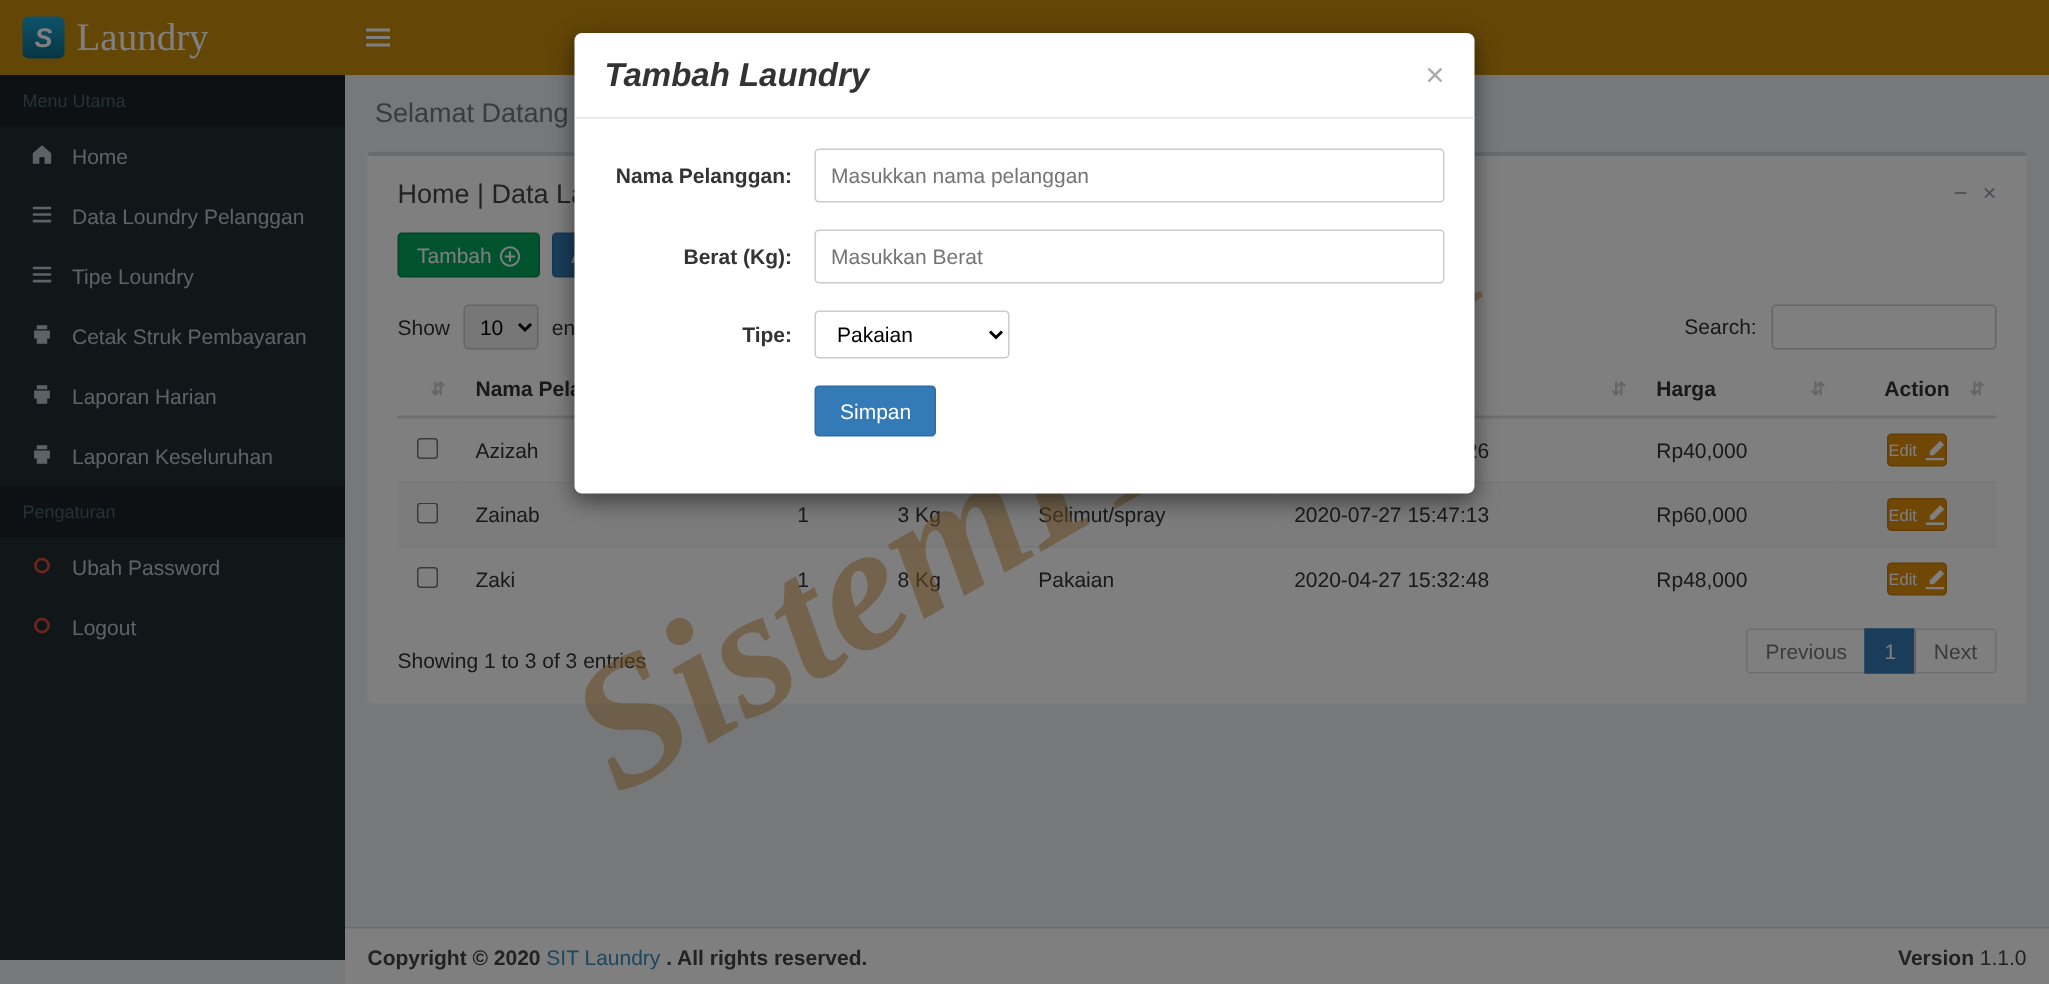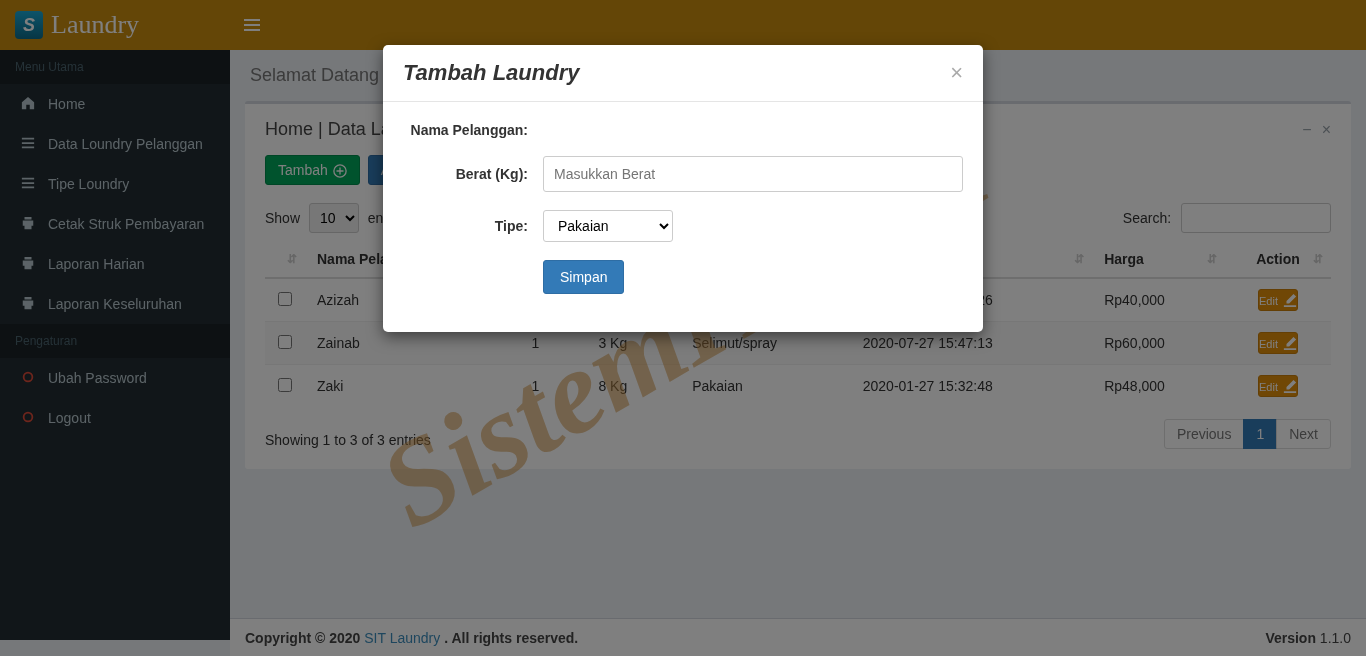--- a/index.html
+++ b/index.html
@@ -45,21 +45,21 @@
 .pager a.active{background:#337ab7;color:#fff;border-color:#337ab7}
 .pager a:first-child{border-radius:3px 0 0 3px}
 .pager a:last-child{border-radius:0 3px 3px 0}
 
 .footer{position:absolute;left:230px;right:0;bottom:0;height:38px;background:#fff;border-top:1px solid #d2d6de;display:flex;align-items:center;justify-content:space-between;padding:0 15px;font-size:14px;color:#444}
 .footer a{color:#3c8dbc;text-decoration:none}
 
 .watermark{position:absolute;left:50%;top:50%;transform:translate(-50%,-50%) rotate(-30deg);font-size:120px;font-weight:bold;color:rgba(210,150,70,0.55);white-space:nowrap;z-index:6;pointer-events:none;font-family:Georgia,serif;font-style:italic}
 
 .backdrop{position:absolute;inset:0;background:rgba(0,0,0,0.5);z-index:10}
-.modal{position:absolute;left:50%;top:45px;transform:translateX(-50%);width:600px;background:#fff;border-radius:5px;z-index:20;box-shadow:0 5px 15px rgba(0,0,0,0.5)}
+.modal{position:absolute;left:50%;top:22px;transform:translateX(-50%);width:600px;background:#fff;border-radius:5px;z-index:20;box-shadow:0 5px 15px rgba(0,0,0,0.5)}
 .modal-header{padding:15px 20px;border-bottom:1px solid #e5e5e5;display:flex;justify-content:space-between;align-items:center}
 .modal-title{font-size:22px;font-weight:bold;font-style:italic}
 .close{font-size:22px;color:#aaa;cursor:pointer;background:none;border:none}
 .modal-body{padding:20px}
 .fg{display:flex;align-items:center;margin-bottom:18px}
 .fg label{width:140px;text-align:right;font-weight:bold;font-size:14px;padding-right:15px}
 .fg .ctrl{flex:1}
 .fg input,.fg select{width:100%;height:36px;border:1px solid #ccc;border-radius:3px;padding:6px 10px;font-size:14px;background:#fff}
 .fg select{width:130px;height:32px}
 .btn-primary{background:#337ab7;border:1px solid #2e6da4;color:#fff;padding:8px 16px;border-radius:3px;font-size:14px;cursor:pointer}
@@ -229,21 +229,21 @@
             <td style="text-align:center"><button class="btn btn-orange">Edit <svg viewBox="0 0 16 16" style="vertical-align:middle">
                   <path fill="#fff" d="M12 1l3 3-8 8H4v-3zM1 14h14v2H1z"></path>
                 </svg></button></td>
           </tr>
           <tr>
             <td style="text-align:center"><input type="checkbox" class="chk" style=""></td>
             <td>Zaki</td>
             <td>1</td>
             <td>8 Kg</td>
             <td>Pakaian</td>
-            <td>2020-01-27 15:32:48</td>
+            <td>2020-04-27 15:32:48</td>
             <td>Rp48,000</td>
             <td style="text-align:center"><button class="btn btn-orange">Edit <svg viewBox="0 0 16 16" style="vertical-align:middle">
                   <path fill="#fff" d="M12 1l3 3-8 8H4v-3zM1 14h14v2H1z"></path>
                 </svg></button></td>
           </tr>
         </tbody>
     </table>
 
     <div style="display:flex;justify-content:space-between;align-items:center;margin-top:12px">
       <div class="dt-info">Showing 1 to 3 of 3 entries</div>
@@ -272,20 +272,21 @@
 
 <div class="backdrop"></div>
 <div class="modal">
   <div class="modal-header">
     <span class="modal-title">Tambah Laundry</span>
     <button class="close">×</button>
   </div>
   <div class="modal-body">
     <div class="fg">
       <label>Nama Pelanggan:</label>
+      <div class="ctrl"><input type="text" placeholder="Masukkan nama pelanggan" style=""></div>
     </div>
     <div class="fg">
       <label>Berat (Kg):</label>
       <div class="ctrl"><input type="text" placeholder="Masukkan Berat" style=""></div>
     </div>
     <div class="fg">
       <label>Tipe:</label>
       <div class="ctrl"><select><option>Pakaian</option></select></div>
     </div>
     <div class="fg">

